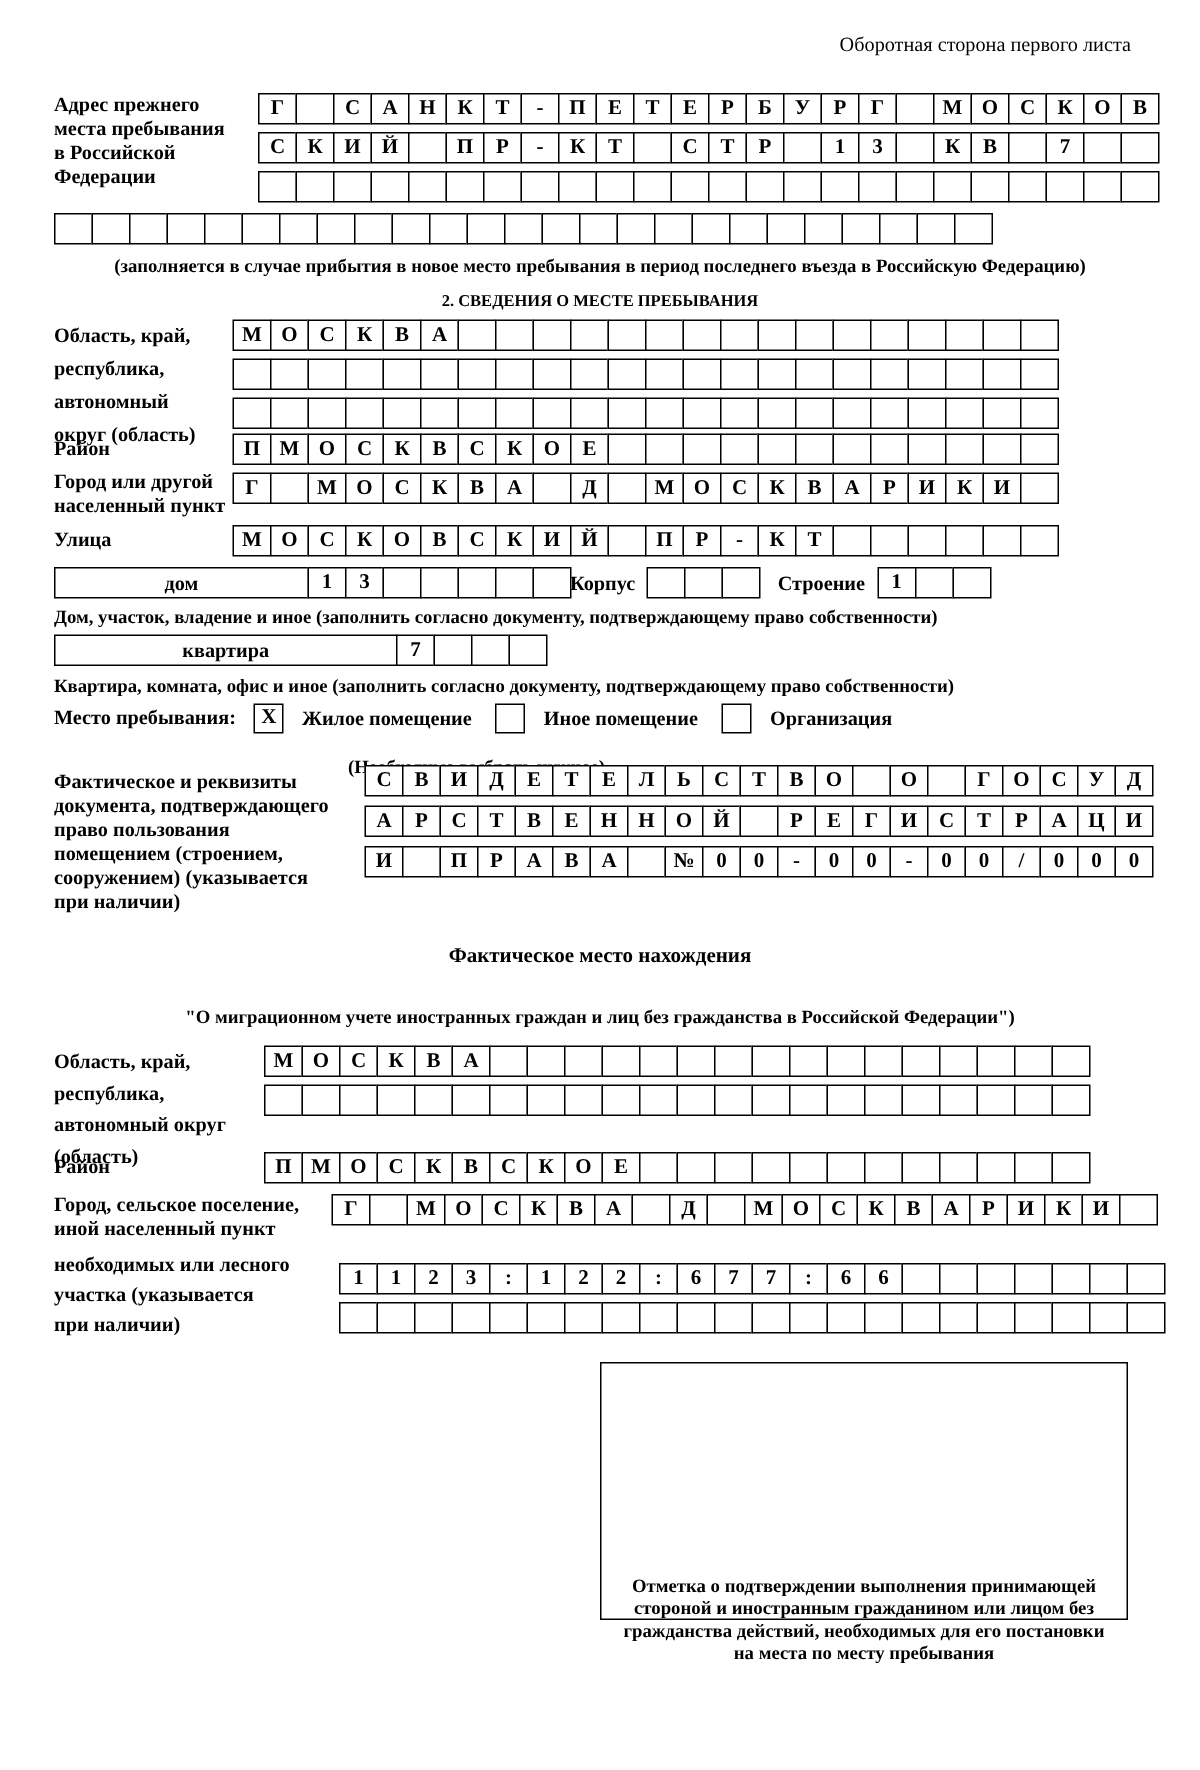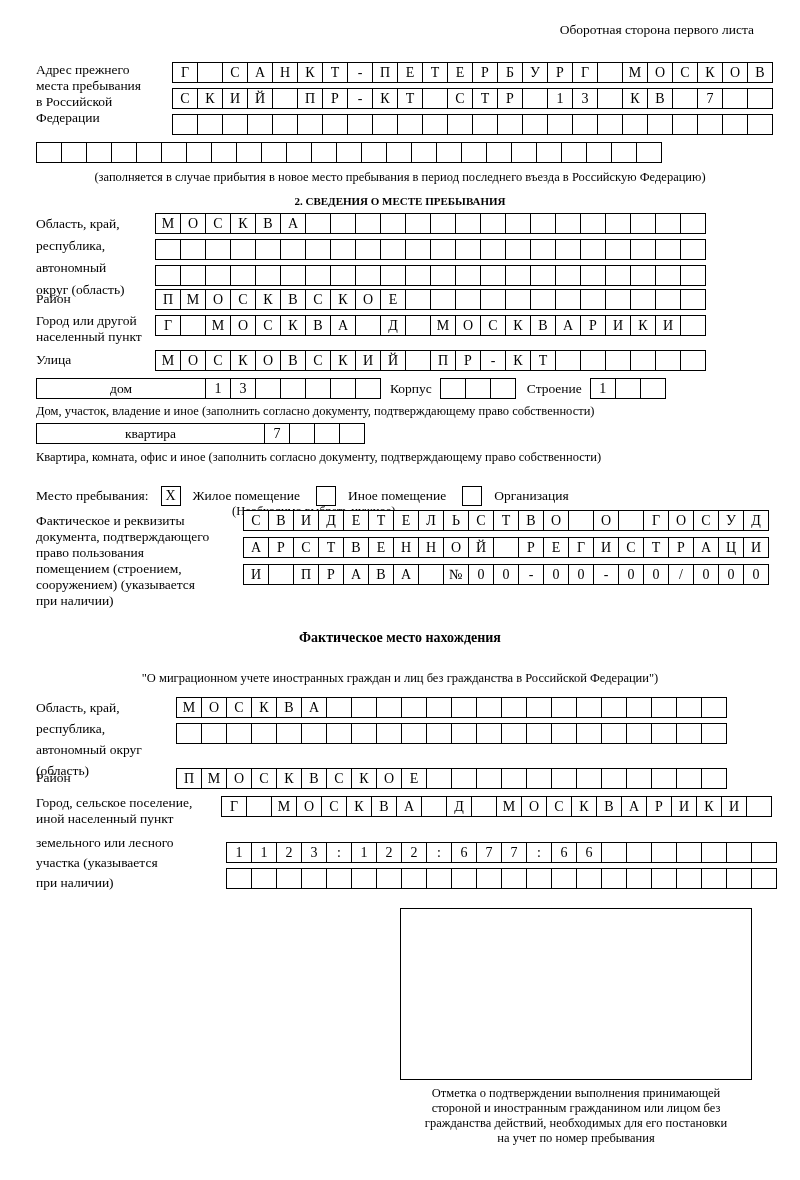--- a/index.html
+++ b/index.html
@@ -14,21 +14,21 @@
     position:relative;
     width:800px;height:1180px;
     box-sizing:border-box;
     padding:0;
   }
   .hdr-right{
     position:absolute;
     right:46px;top:22px;
     font-size:13.5px;
   }
-  .row{position:absolute;}
+  .row{position:absolute;font-weight:bold;}
   .lbl{
     font-size:13.5px;
     line-height:16px;
   }
   .lbl.small{font-size:12.5px;}
   .center{text-align:center;}
   .bold{font-weight:bold;}
 
   
   .cells{display:flex;}
@@ -356,21 +356,21 @@
     <div class="wide-box" style="width:170px;">дом</div>
     <div class="cells" id="hcells" style="margin-left:-1px;">
         <div class="cell">1</div>
         <div class="cell">3</div>
         <div class="cell"></div>
         <div class="cell"></div>
         <div class="cell"></div>
         <div class="cell"></div>
         <div class="cell"></div>
       </div>
-    <div class="lbl" style="margin-left:10px;line-height:21px;">Корпус</div>
+    <div class="lbl" style="line-height:21px;">Корпус</div>
     <div class="cells" id="kcells" style="margin-left:8px;">
         <div class="cell"></div>
         <div class="cell"></div>
         <div class="cell"></div>
       </div>
     <div class="lbl" style="margin-left:12px;line-height:21px;">Строение</div>
     <div class="cells" id="scells" style="margin-left:8px;">
         <div class="cell">1</div>
         <div class="cell"></div>
         <div class="cell"></div>
@@ -384,21 +384,21 @@
     <div class="cells" id="fcells" style="margin-left:-1px;">
         <div class="cell">7</div>
         <div class="cell"></div>
         <div class="cell"></div>
         <div class="cell"></div>
       </div>
   </div>
 
   <div class="row lbl small" style="left:36px;top:449px;">Квартира, комната, офис и иное (заполнить согласно документу, подтверждающему право собственности)</div>
 
-  <div class="row" style="left:36px;top:486px;width:700px;">
+  <div class="row" style="left:36px;top:469px;width:700px;">
     <span class="lbl">Место пребывания:</span>
     <span class="chk" style="margin-left:8px;">Х</span>
     <span class="lbl" style="margin-left:8px;">Жилое помещение</span>
     <span class="chk" style="margin-left:12px;"></span>
     <span class="lbl" style="margin-left:8px;">Иное помещение</span>
     <span class="chk" style="margin-left:12px;"></span>
     <span class="lbl" style="margin-left:8px;">Организация</span>
   </div>
   <div class="row lbl small" style="left:232px;top:491px;margin-top:12px;">(Необходимо выбрать нужное)</div>
 
@@ -587,21 +587,21 @@
       <div class="cell">В</div>
       <div class="cell">А</div>
       <div class="cell">Р</div>
       <div class="cell">И</div>
       <div class="cell">К</div>
       <div class="cell">И</div>
       <div class="cell"></div>
     </div>
 
   <div class="row lbl" style="left:36px;top:833px;width:190px;">
-    <div style="line-height:20px;">земельного или лесного</div>
+    <div style="line-height:20px;">необходимых или лесного</div>
     <div style="line-height:20px;">участка (указывается</div>
     <div style="line-height:20px;">при наличии)</div>
   </div>
   <div class="row cells" id="cad0" style="left:226px;top:842px;">
       <div class="cell">1</div>
       <div class="cell">1</div>
       <div class="cell">2</div>
       <div class="cell">3</div>
       <div class="cell">:</div>
       <div class="cell">1</div>
@@ -641,20 +641,20 @@
       <div class="cell"></div>
       <div class="cell"></div>
       <div class="cell"></div>
       <div class="cell"></div>
       <div class="cell"></div>
       <div class="cell"></div>
       <div class="cell"></div>
     </div>
 
   <div class="row bigbox" style="left:400px;top:908px;width:352px;height:172px;"></div>
-  <div class="row capt" style="left:396px;top:1086px;width:360px;">
+  <div class="row capt" style="left:396px;top:1050px;width:360px;">
     <div>Отметка о подтверждении выполнения принимающей</div>
     <div>стороной и иностранным гражданином или лицом без</div>
     <div>гражданства действий, необходимых для его постановки</div>
-    <div>на учет по номер пребывания</div>
+    <div>на места по месту пребывания</div>
   </div>
 
 </div>
 
 </body></html>

